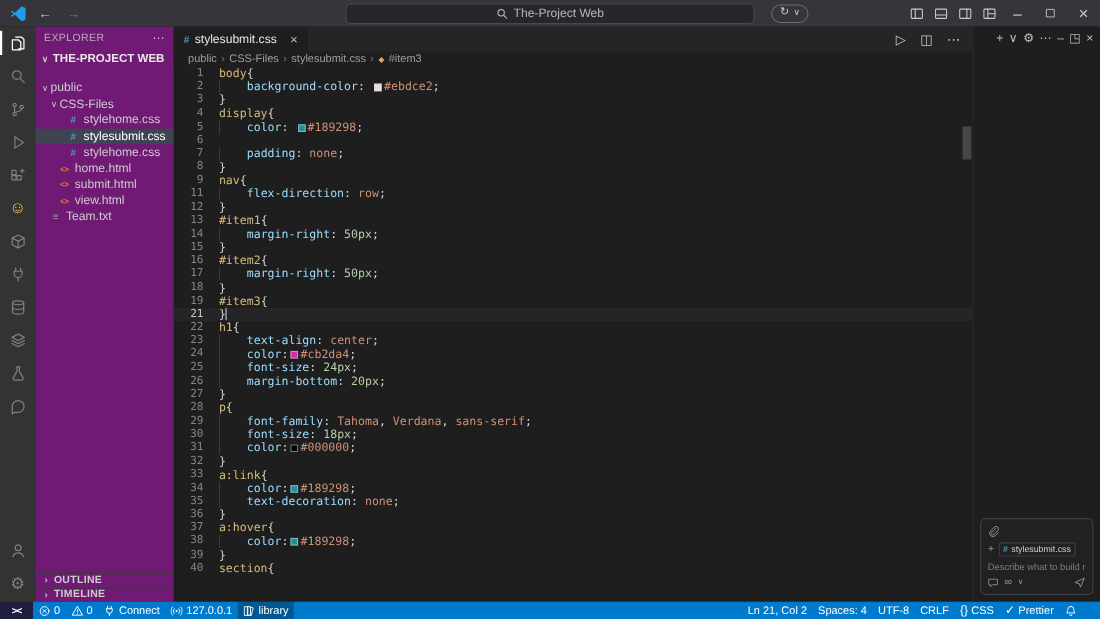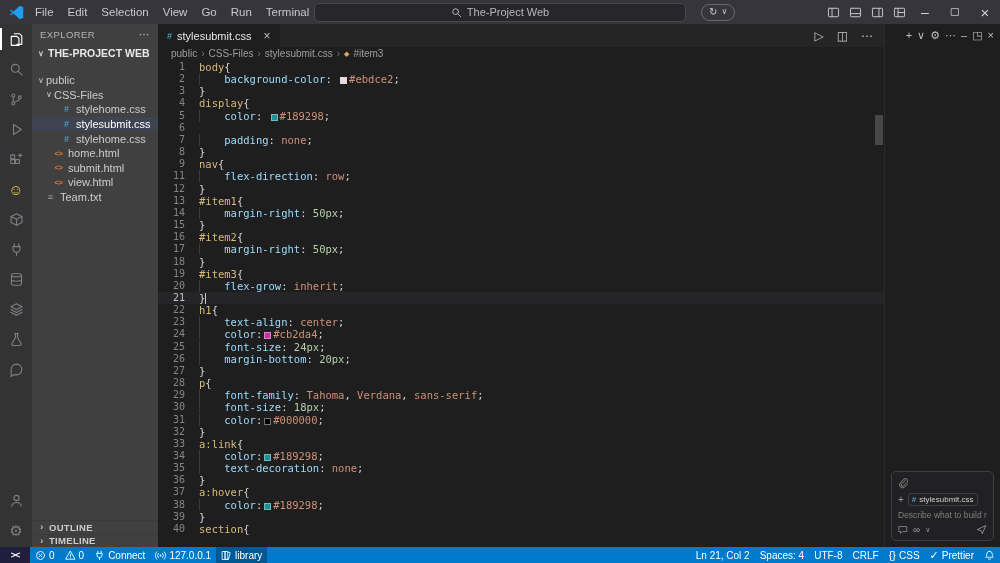--- a/index.html
+++ b/index.html
@@ -27,21 +27,21 @@
 .main{flex:1;display:flex;min-height:0}
 
 
 .activitybar{width:32px;flex:0 0 32px;background:#333333;display:flex;flex-direction:column}
 .ab-item{height:30px;display:flex;align-items:center;justify-content:center;color:#7e7e84;position:relative;font-size:15px}
 .ab-item.active{color:#ffffff}
 .ab-item.active::before{content:"";position:absolute;left:0;top:4px;bottom:4px;width:2px;background:#fff}
 .ab-bottom{margin-top:auto;display:flex;flex-direction:column;padding-bottom:2px}
 
 
-.sidebar{width:126px;flex:0 0 126px;background:#404040;display:flex;flex-direction:column;color:#c5c5c5;overflow:hidden}
+.sidebar{width:126px;flex:0 0 126px;background:#701a75;display:flex;flex-direction:column;color:#c5c5c5;overflow:hidden}
 .sb-header{height:21px;flex:0 0 21px;display:flex;align-items:center;padding:0 8px;font-size:9.5px;letter-spacing:.4px;color:#b3b3b3}
 .sb-header .more{margin-left:auto;font-size:11px;color:#c5c5c5}
 .sb-project{height:16px;flex:0 0 16px;display:flex;align-items:center;gap:2px;padding:0 4px;font-size:10.5px;font-weight:700;color:#e9e9e9}
 .tree{margin-top:12px}
 .tree-row{height:14.6px;display:flex;align-items:center;font-size:11px;color:#cccccc;white-space:nowrap;overflow:hidden}
 .tree-row.selected{background:#3e4452;color:#ffffff}
 .chev{font-size:8px;width:10px;flex:0 0 10px;text-align:center;color:#c5c5c5}
 .fspacer{flex:0 0 9px;width:9px}
 .ficon{width:11px;flex:0 0 11px;text-align:center;margin-right:4px;font-weight:700;display:inline-block}
 .ficon.css{color:#519aba;font-size:9px}
@@ -93,43 +93,33 @@
 .chip .ficon{margin:0;width:auto;flex:none;font-size:8px}
 .chat-ph{font-size:8.5px;color:#7f7f7f;white-space:nowrap;overflow:hidden}
 .chat-foot{display:flex;align-items:center;gap:5px;color:#9a9a9a;font-size:9px}
 .chat-send{margin-left:auto}
 
 
 .statusbar{height:16px;flex:0 0 16px;background:#007acc;display:flex;align-items:center;color:#ffffff;font-size:10px}
 .sb-remote{width:30px;height:100%;background:#1f1f3d;display:flex;align-items:center;justify-content:center;font-weight:700;font-size:9px;letter-spacing:-1px}
 .sbi{display:flex;align-items:center;gap:3px;padding:0 5px;height:100%}
 .sbi.dark{background:rgba(0,0,0,.28)}
-.sb-right{margin-left:auto;display:flex;height:100%;padding-right:0}
+.sb-right{margin-left:auto;display:flex;height:100%;padding-right:16px}
 </style>
 </head>
 <body>
 
 <div class="app">
 
   <header class="titlebar">
     <span class="logo icon-wrap">
       <svg width="15" height="15" viewBox="0 0 16 16">
           <path fill="#1f9cf0" d="M11.5.8 4.8 7 2.2 5l-1.4.7L3.7 8 .8 10.3l1.4.7L4.8 9l6.7 6.2 3.7-1.7V2.5z"></path>
         </svg>
     </span>
-    <nav class="menus">
-        <div class="menu-item">File</div>
-        <div class="menu-item">Edit</div>
-        <div class="menu-item">Selection</div>
-        <div class="menu-item">View</div>
-        <div class="menu-item">Go</div>
-        <div class="menu-item">Run</div>
-        <div class="menu-item">Terminal</div>
-        <div class="menu-item">Help</div>
-      </nav>
     <span class="nav-arrow">←</span>
     <span class="nav-arrow dim">→</span>
     <div class="searchbox">
       <span class="icon-wrap">
         <svg viewBox="0 0 16 16" width="11" height="11" fill="none" stroke="currentColor" stroke-width="1.4" stroke-linecap="round">
             <circle cx="6.7" cy="6.7" r="4.2"></circle>
             <path d="M9.9 9.9 14 14"></path>
           </svg>
       </span>
       <span>The-Project Web</span>
@@ -472,24 +462,20 @@
               <span class="ln">17</span>
               <span class="lc"><span class="indent">    </span><span class="tk-prop">margin-right</span><span class="tk-p">: </span><span class="tk-num">50px</span><span class="tk-p">;</span></span>
             </div>
             <div class="cl">
               <span class="ln">18</span>
               <span class="lc"><span class="tk-p">}</span></span>
             </div>
             <div class="cl">
               <span class="ln">19</span>
               <span class="lc"><span class="tk-sel">#item3</span><span class="tk-p">{</span></span>
-            </div>
-            <div class="cl">
-              <span class="ln">20</span>
-              <span class="lc"><span class="indent">    </span><span class="tk-prop">flex-grow</span><span class="tk-p">: </span><span class="tk-val">inherit</span><span class="tk-p">;</span></span>
             </div>
             <div class="cl cur">
               <span class="ln">21</span>
               <span class="lc"><span class="tk-p">}</span><span class="cursor"></span></span>
             </div>
             <div class="cl">
               <span class="ln">22</span>
               <span class="lc"><span class="tk-sel">h1</span><span class="tk-p">{</span></span>
             </div>
             <div class="cl">

